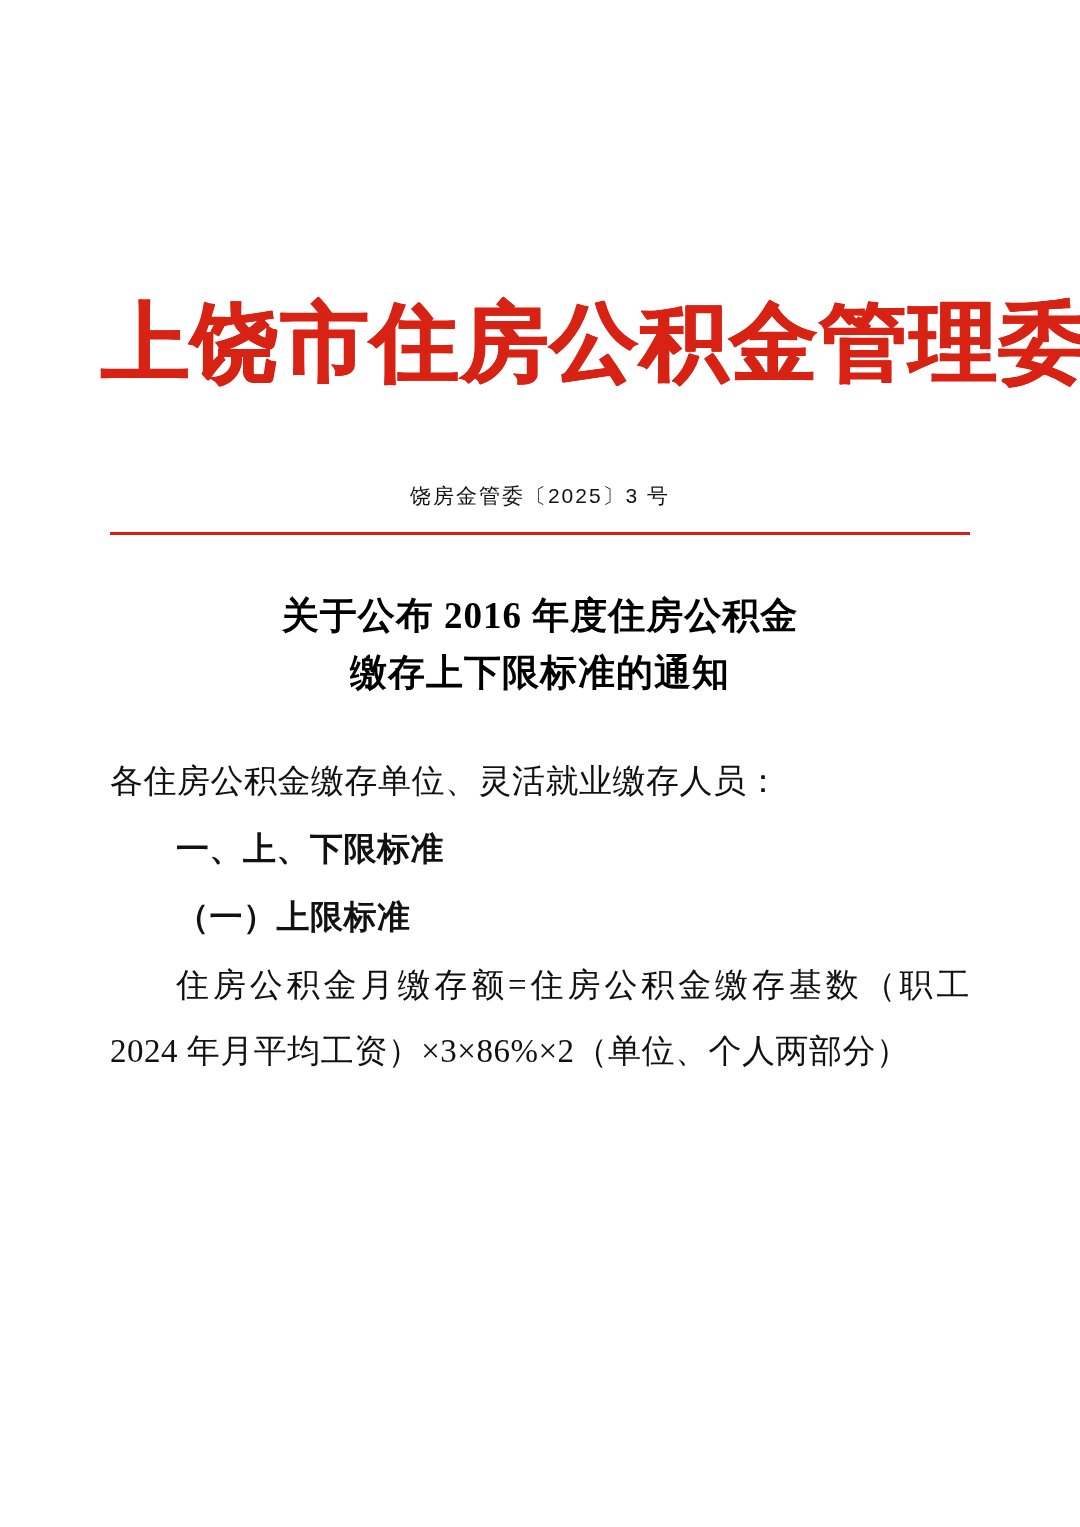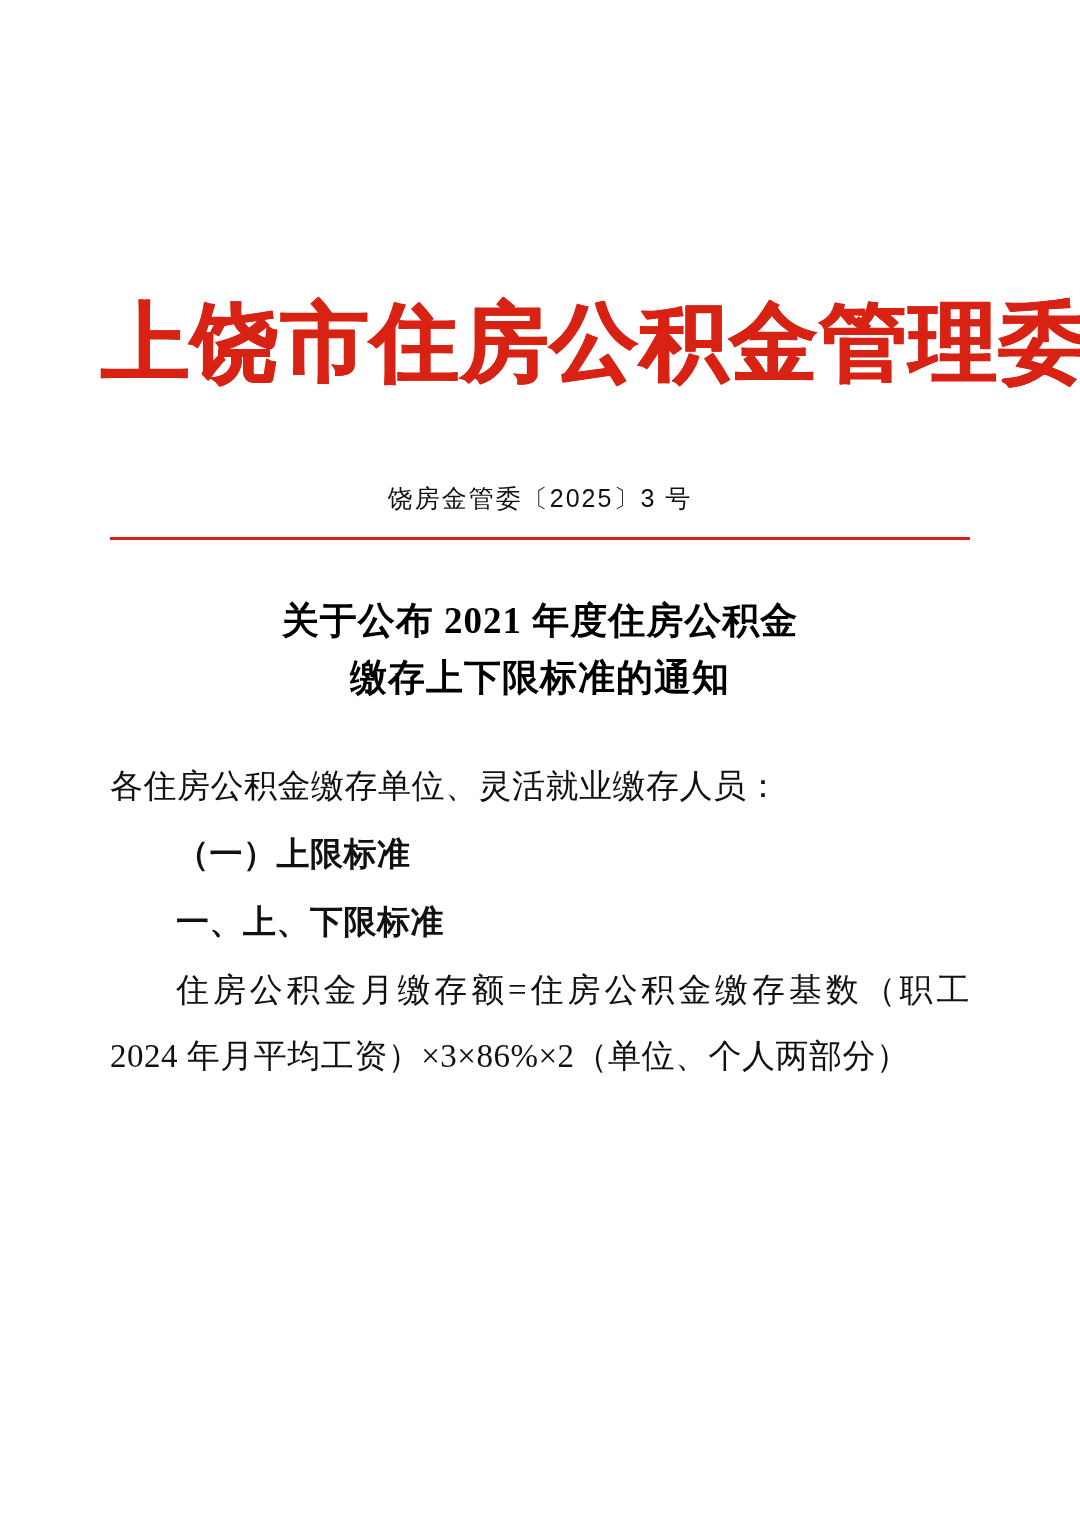--- a/index.html
+++ b/index.html
@@ -40,21 +40,21 @@
     -webkit-text-stroke: 1px #d72214;
     text-shadow: 1px 0 0 #d72214, -1px 0 0 #d72214;
     transform: scaleX(1.02);
   }
 
   
   .doc-number {
     margin-top: 96px;
     text-align: center;
     font-family: "Liberation Sans", "DejaVu Sans", sans-serif;
-    font-size: 25px;
+    font-size: 21px;
     letter-spacing: 2px;
     color: #111;
   }
 
   .red-rule {
     margin-top: 22px;
     height: 3px;
     background: #d72214;
     width: 100%;
   }
@@ -97,28 +97,28 @@
 
   <div class="masthead">
     <div class="masthead-title">上饶市住房公积金管理委员会文件</div>
   </div>
 
   <div class="doc-number">饶房金管委〔2025〕3 号</div>
 
   <div class="red-rule"></div>
 
   <div class="doc-title">
-    <div>关于公布 2021 年度住房公积金</div>
+    <div>关于公布 2016 年度住房公积金</div>
     <div>缴存上下限标准的通知</div>
   </div>
 
   <div class="body-text">
     <p class="para">各住房公积金缴存单位、灵活就业缴存人员：</p>
 
 
+    <p class="para heading-para">一、上、下限标准</p>
+
     <p class="para heading-para">（一）上限标准</p>
-
-    <p class="para heading-para">一、上、下限标准</p>
 
     <p class="para indent">住房公积金月缴存额=住房公积金缴存基数（职工 2024 年月平均工资）×3×86%×2（单位、个人两部分）</p>
   </div>
 
 </div>
 
 </body></html>

